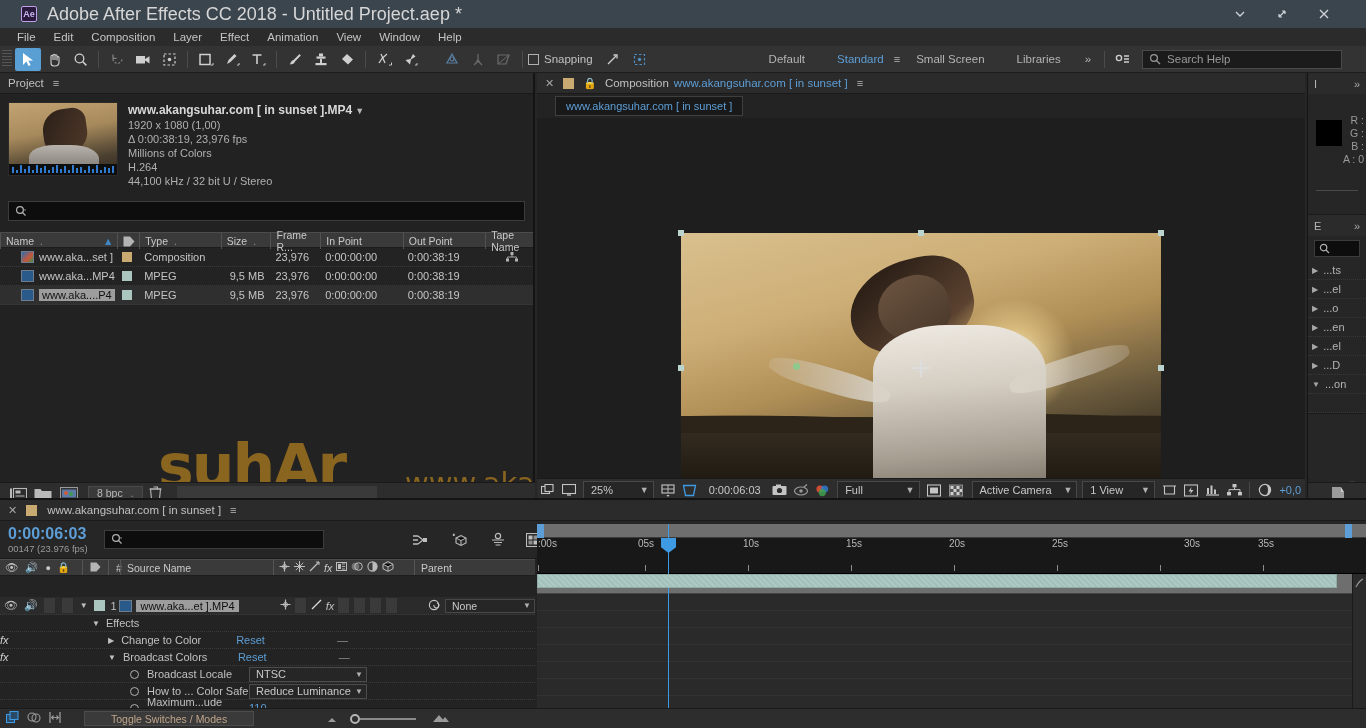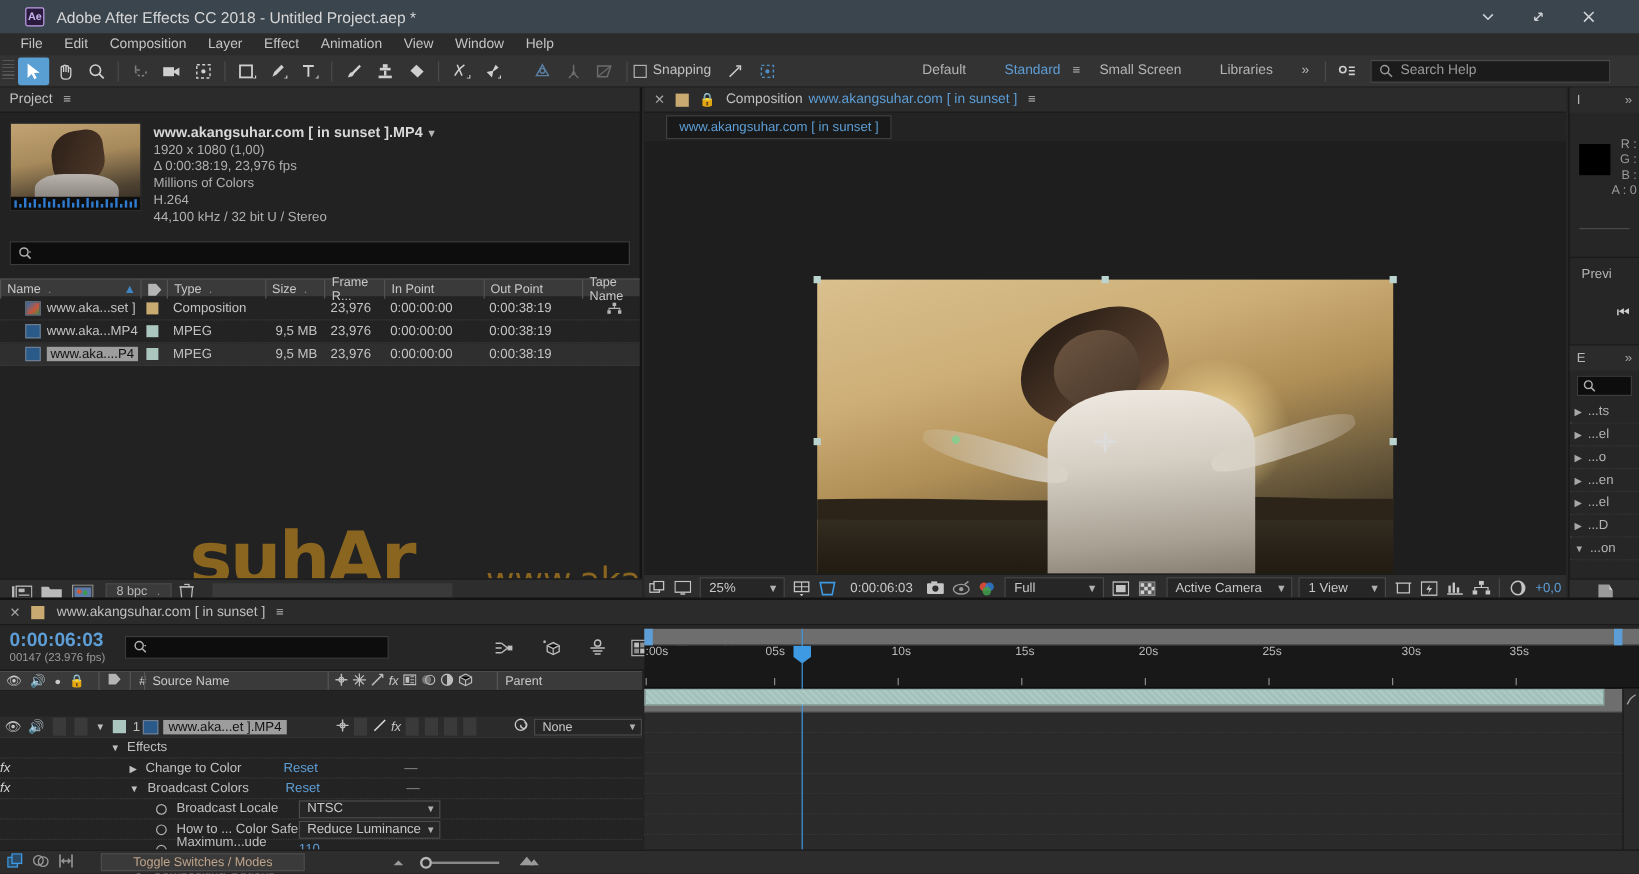--- a/index.html
+++ b/index.html
@@ -7,21 +7,21 @@
     width:1366px; height:728px; overflow:hidden;
     background:#1e1e1e; color:#c8c8c8;
     font-family:"Liberation Sans", sans-serif; font-size:11px;
   }
   .app { position:relative; width:1366px; height:728px; background:#262626; }
 
   
   .titlebar { height:28px; background:#3b454e; display:flex; align-items:center; padding:0 21px; }
   .ae-logo { width:16px; height:16px; border:1px solid #c0a0e8; background:#2a1a3e; color:#cbb5ee;
     font-size:9px; display:flex; align-items:center; justify-content:center; border-radius:2px; font-weight:bold;}
-  .title-text { margin-left:10px; color:#d6d6d6; font-size:13px; }
+  .title-text { margin-left:10px; color:#d6d6d6; font-size:18px; }
   .win-ctrl { margin-left:auto; display:flex; align-items:center; }
   .win-ctrl div { width:42px; height:28px; display:flex; align-items:center; justify-content:center;
     color:#d0d4d8; font-size:14px; }
 
   
   .menubar { height:18px; background:#2b2b2b; display:flex; align-items:center; padding-left:8px; }
   .menubar span { padding:0 9px; color:#c4c4c4; font-size:11.5px; line-height:18px; }
 
   
   .toolsbar { height:27px; background:#333333; display:flex; align-items:center; border-bottom:1px solid #1d1d1d;}
@@ -802,26 +802,20 @@
         <div class="rgba">
           <div>R :</div>
           <div>G :</div>
           <div>B :</div>
           <div><span>A :</span> <span>0</span></div>
         </div>
         <div class="infoline"></div>
       </div>
     </div>
 
-    <div class="rail-sec">
-      <div class="prevbody">
-        <div class="pl">Previ</div>
-        <div class="pb">⏮</div>
-      </div>
-    </div>
 
     <div class="rail-sec" style="position:relative">
       <div class="rail-tab">
         <span>E</span>
         <span class="gt">»</span>
       </div>
       <div class="eff-search">
         <svg width="12" height="12" viewBox="0 0 12 12">
             <circle cx="4.6" cy="4.6" r="3.2" stroke="#b0b0b0" stroke-width="1.2" fill="none"></circle>
             <path d="M7 7 L10 10" stroke="#b0b0b0" stroke-width="1.3"></path>
@@ -1114,21 +1108,21 @@
         <div class="tick" style="left:101px"><span>05s</span></div>
         <div class="tickmark" style="left:108px"></div>
         <div class="tick" style="left:206px"><span>10s</span></div>
         <div class="tickmark" style="left:211px"></div>
         <div class="tick" style="left:309px"><span>15s</span></div>
         <div class="tickmark" style="left:314px"></div>
         <div class="tick" style="left:412px"><span>20s</span></div>
         <div class="tickmark" style="left:417px"></div>
         <div class="tick" style="left:515px"><span>25s</span></div>
         <div class="tickmark" style="left:520px"></div>
-        <div class="tick" style="left:631px"><span>30s</span></div>
+        <div class="tick" style="left:647px"><span>30s</span></div>
         <div class="tickmark" style="left:623px"></div>
         <div class="tick" style="left:721px"><span>35s</span></div>
         <div class="tickmark" style="left:726px"></div>
       </div>
 
       <div class="tl-track">
         <div class="greenbar"></div>
       </div>
       <div class="gridrow" style="top:70px"></div>
       <div class="gridrow" style="top:87px"></div>

